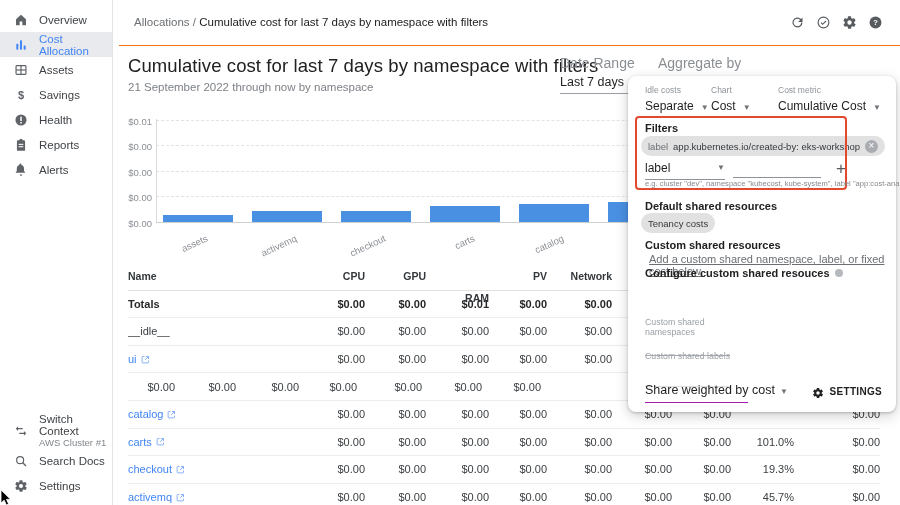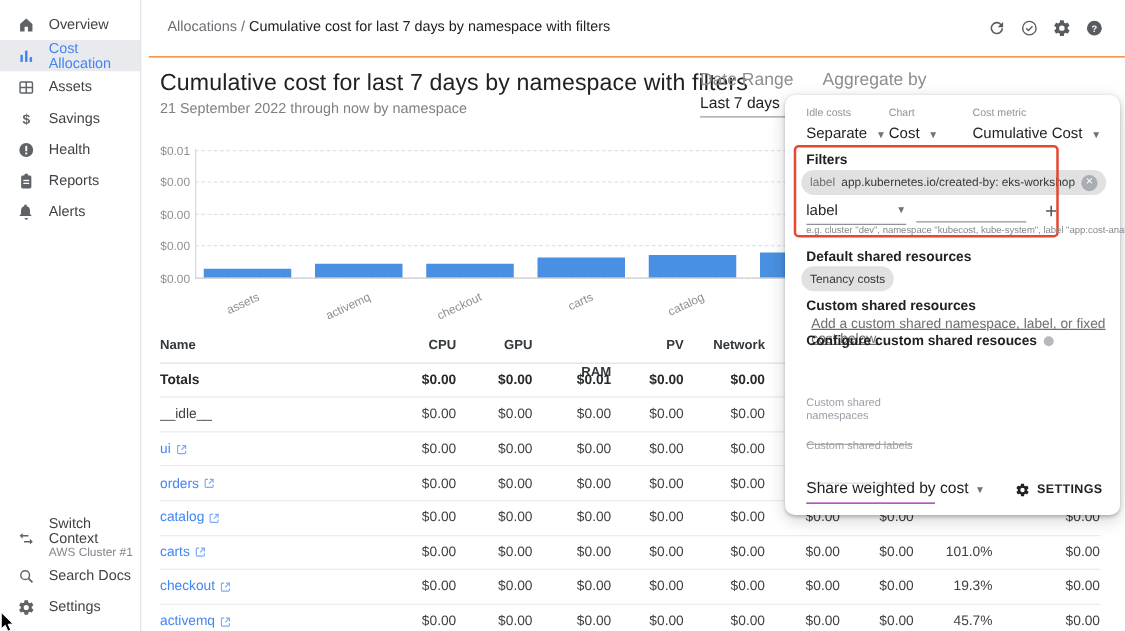--- a/index.html
+++ b/index.html
@@ -352,32 +352,20 @@
         <div class="tcell" style="width: 61px;">$0.00</div>
         <div class="tcell" style="width: 63px;">$0.00</div>
         <div class="tcell" style="width: 58px;">$0.00</div>
         <div class="tcell" style="width: 65px;">$0.00</div>
         <div class="tcell" style="width: 60px;">$0.00</div>
         <div class="tcell" style="width: 59px;">$0.00</div>
         <div class="tcell" style="width: 63px;"></div>
         <div class="tcell" style="width: 86px;">$0.00</div>
       </div>
       <div class="trow">
-        <div class="tcell name" style="flex: 0 0 190px; width: 190px;">
-          <span class="name-link">
-            <span>orders</span>
-            <span class="ext-ic">
-              <svg viewBox="0 0 24 24">
-                <path d="M9 4H4.8A1.8 1.8 0 0 0 3 5.8v13.4A1.8 1.8 0 0 0 4.8 21h13.4a1.8 1.8 0 0 0 1.8-1.8V15" fill="none" stroke="currentColor" stroke-width="2.4"></path>
-                <path d="M13 4h7v7" fill="none" stroke="currentColor" stroke-width="2.4"></path>
-                <line x1="20" y1="4" x2="11" y2="13" stroke="currentColor" stroke-width="2.4"></line>
-              </svg>
-            </span>
-          </span>
-        </div>
         <div class="tcell" style="width: 47px;">$0.00</div>
         <div class="tcell" style="width: 61px;">$0.00</div>
         <div class="tcell" style="width: 63px;">$0.00</div>
         <div class="tcell" style="width: 58px;">$0.00</div>
         <div class="tcell" style="width: 65px;">$0.00</div>
         <div class="tcell" style="width: 60px;">$0.00</div>
         <div class="tcell" style="width: 59px;">$0.00</div>
         <div class="tcell" style="width: 63px;"></div>
         <div class="tcell" style="width: 86px;">$0.00</div>
       </div>

